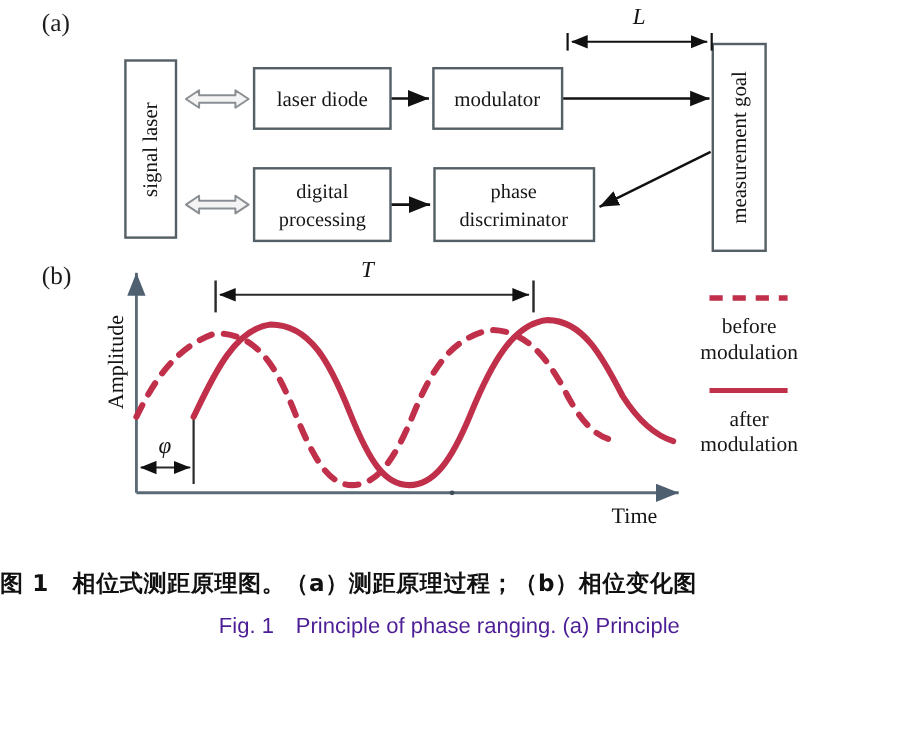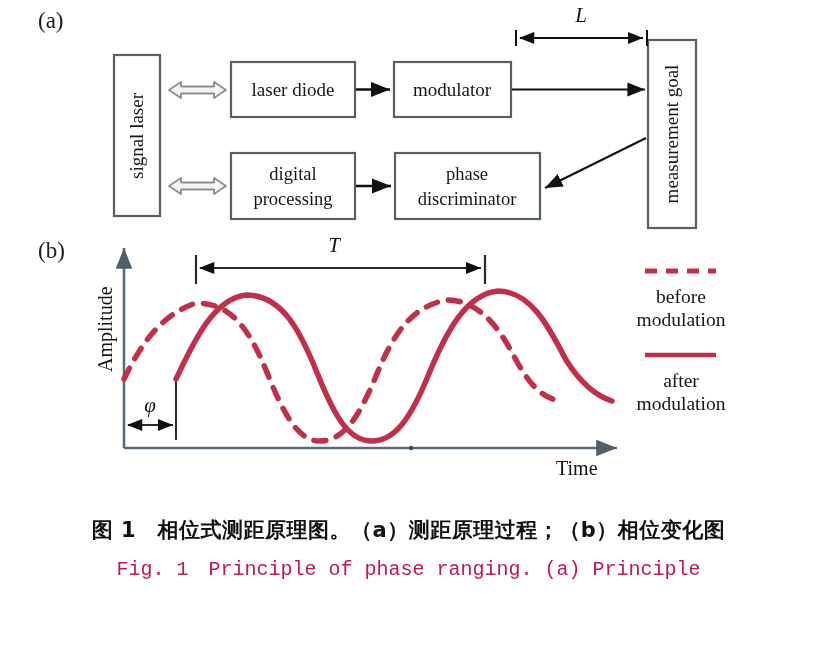--- a/index.html
+++ b/index.html
@@ -44,34 +44,34 @@
   .legend-text{
     font-family:"Liberation Serif", serif;
     font-size:19.5px;
     fill:#161616;
     text-anchor:middle;
   }
 
   .caption-zh{
     position:absolute;
     left:0;top:516px;width:817px;
-    text-align:center;
+    text-align:left;
     font-family:"DejaVu Sans", sans-serif;
     font-weight:bold;
     font-size:21px;
     color:#111;
     letter-spacing:0.5px;
   }
   .caption-en{
     position:absolute;
     left:0;width:817px;
     text-align:center;
-    font-family:Liberation Mono, monospace;
+    font-family:Liberation Sans, sans-serif;
     font-size:20px;
-    color:#be185d;
+    color:#4c1d95;
   }
   #caption-en-1{top:558px;}
   #caption-en-2{top:596px;}
 </style>
 </head>
 <body>
 
 <div class="figure">
 
   <div class="panel-label" id="panel-a-label">(a)</div>

